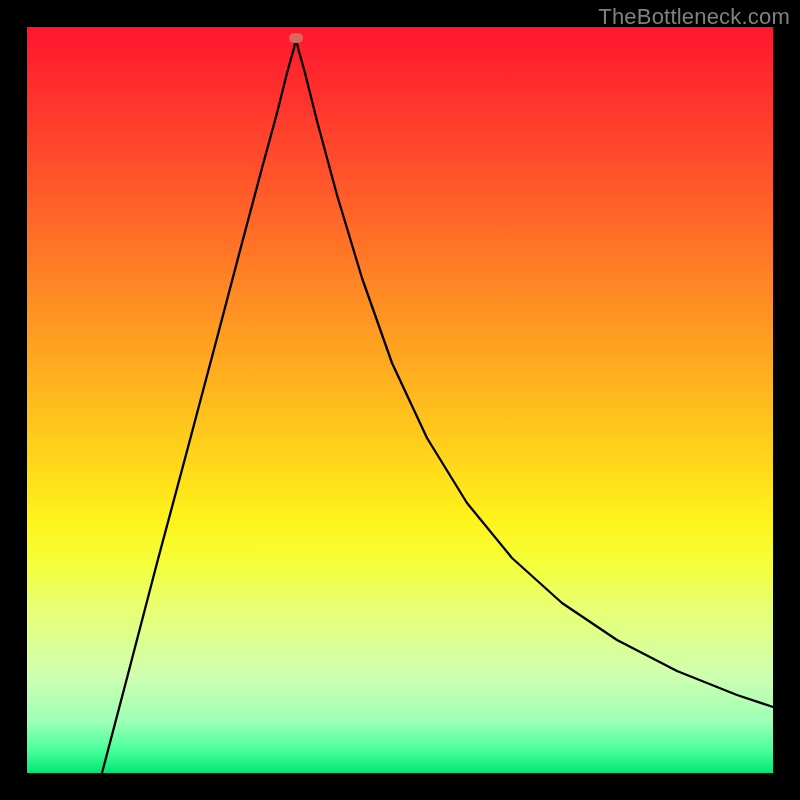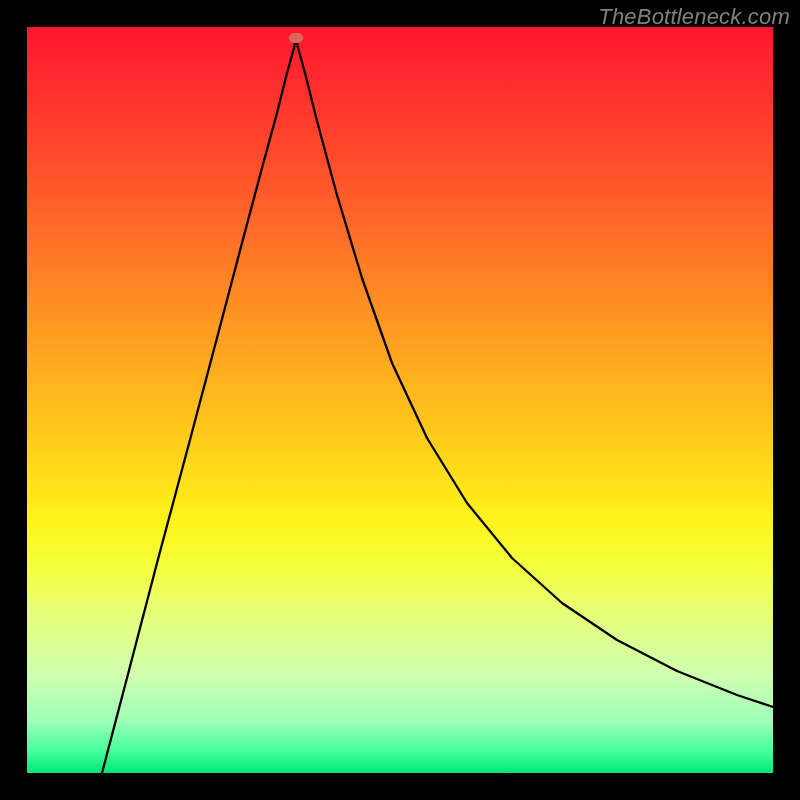--- a/index.html
+++ b/index.html
@@ -9,21 +9,20 @@
     height: 800px;
     background: #000;
     overflow: hidden;
     font-family: Arial, Helvetica, sans-serif;
   }
   .frame {
     position: relative;
     width: 800px;
     height: 800px;
     background: #000;
-    font-style: italic;
   }
   .plot-area {
     position: absolute;
     left: 27px;
     top: 27px;
     width: 746px;
     height: 746px;
     
     background: linear-gradient(
       to bottom,

